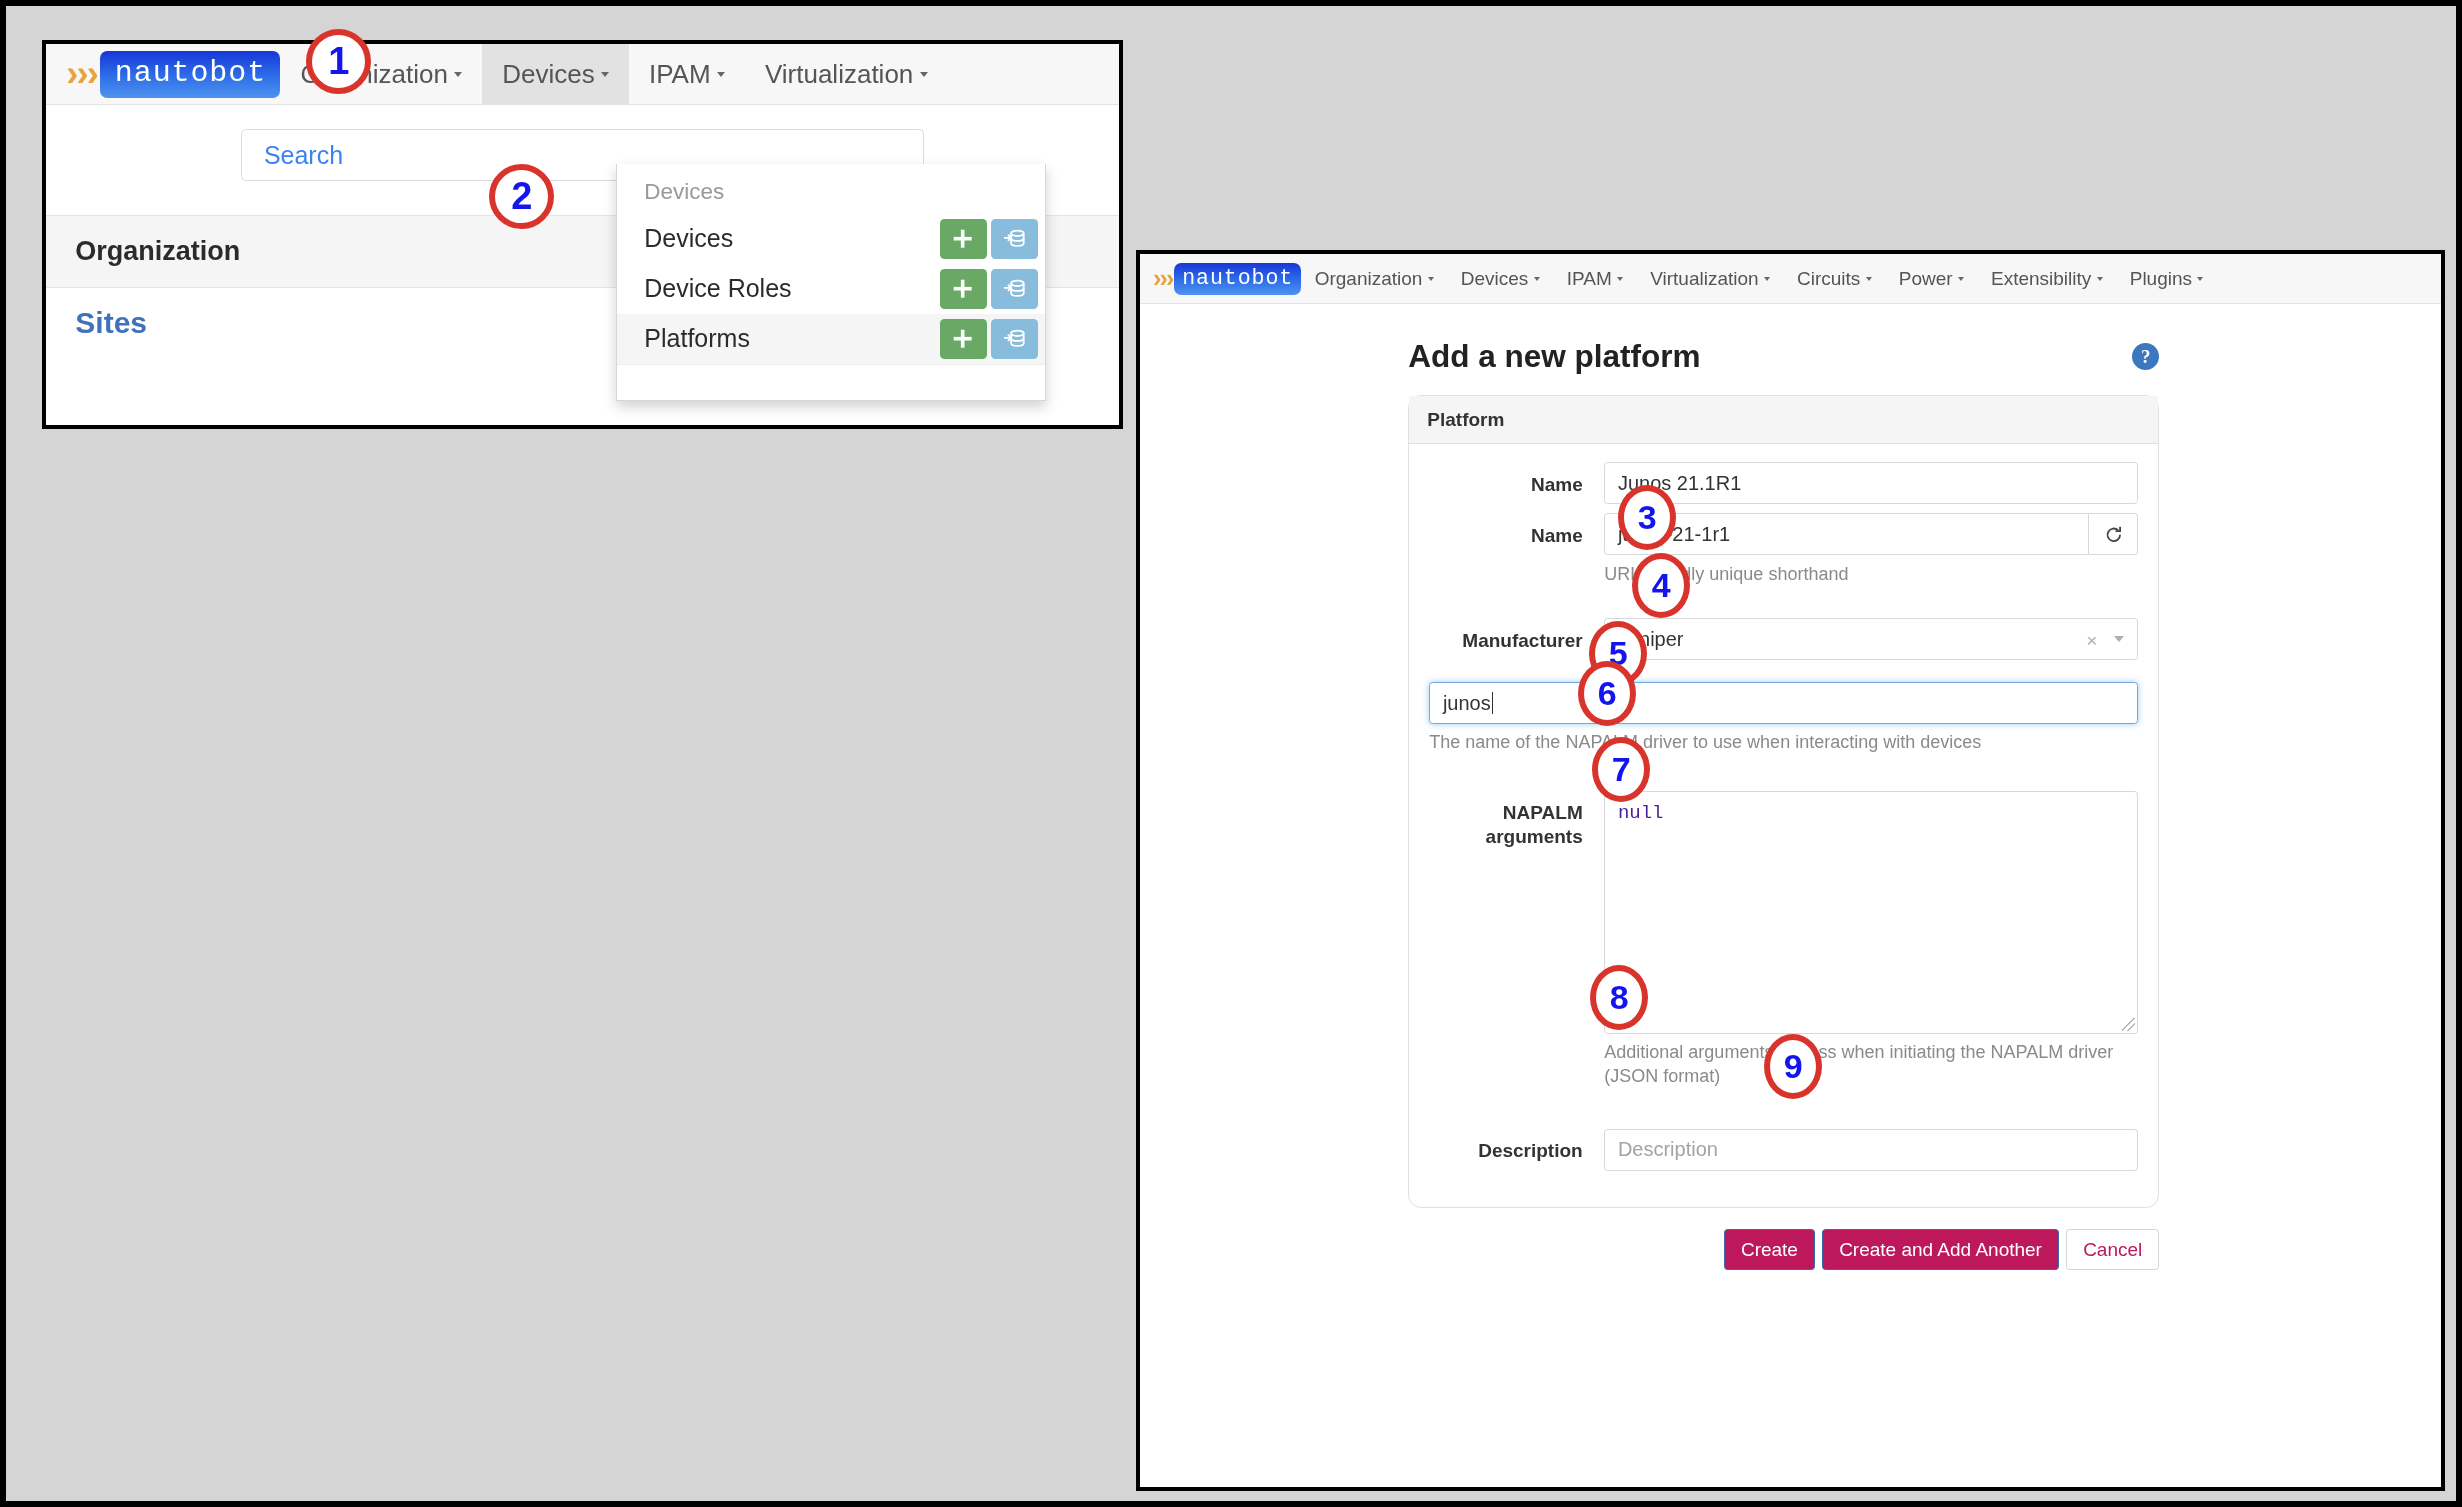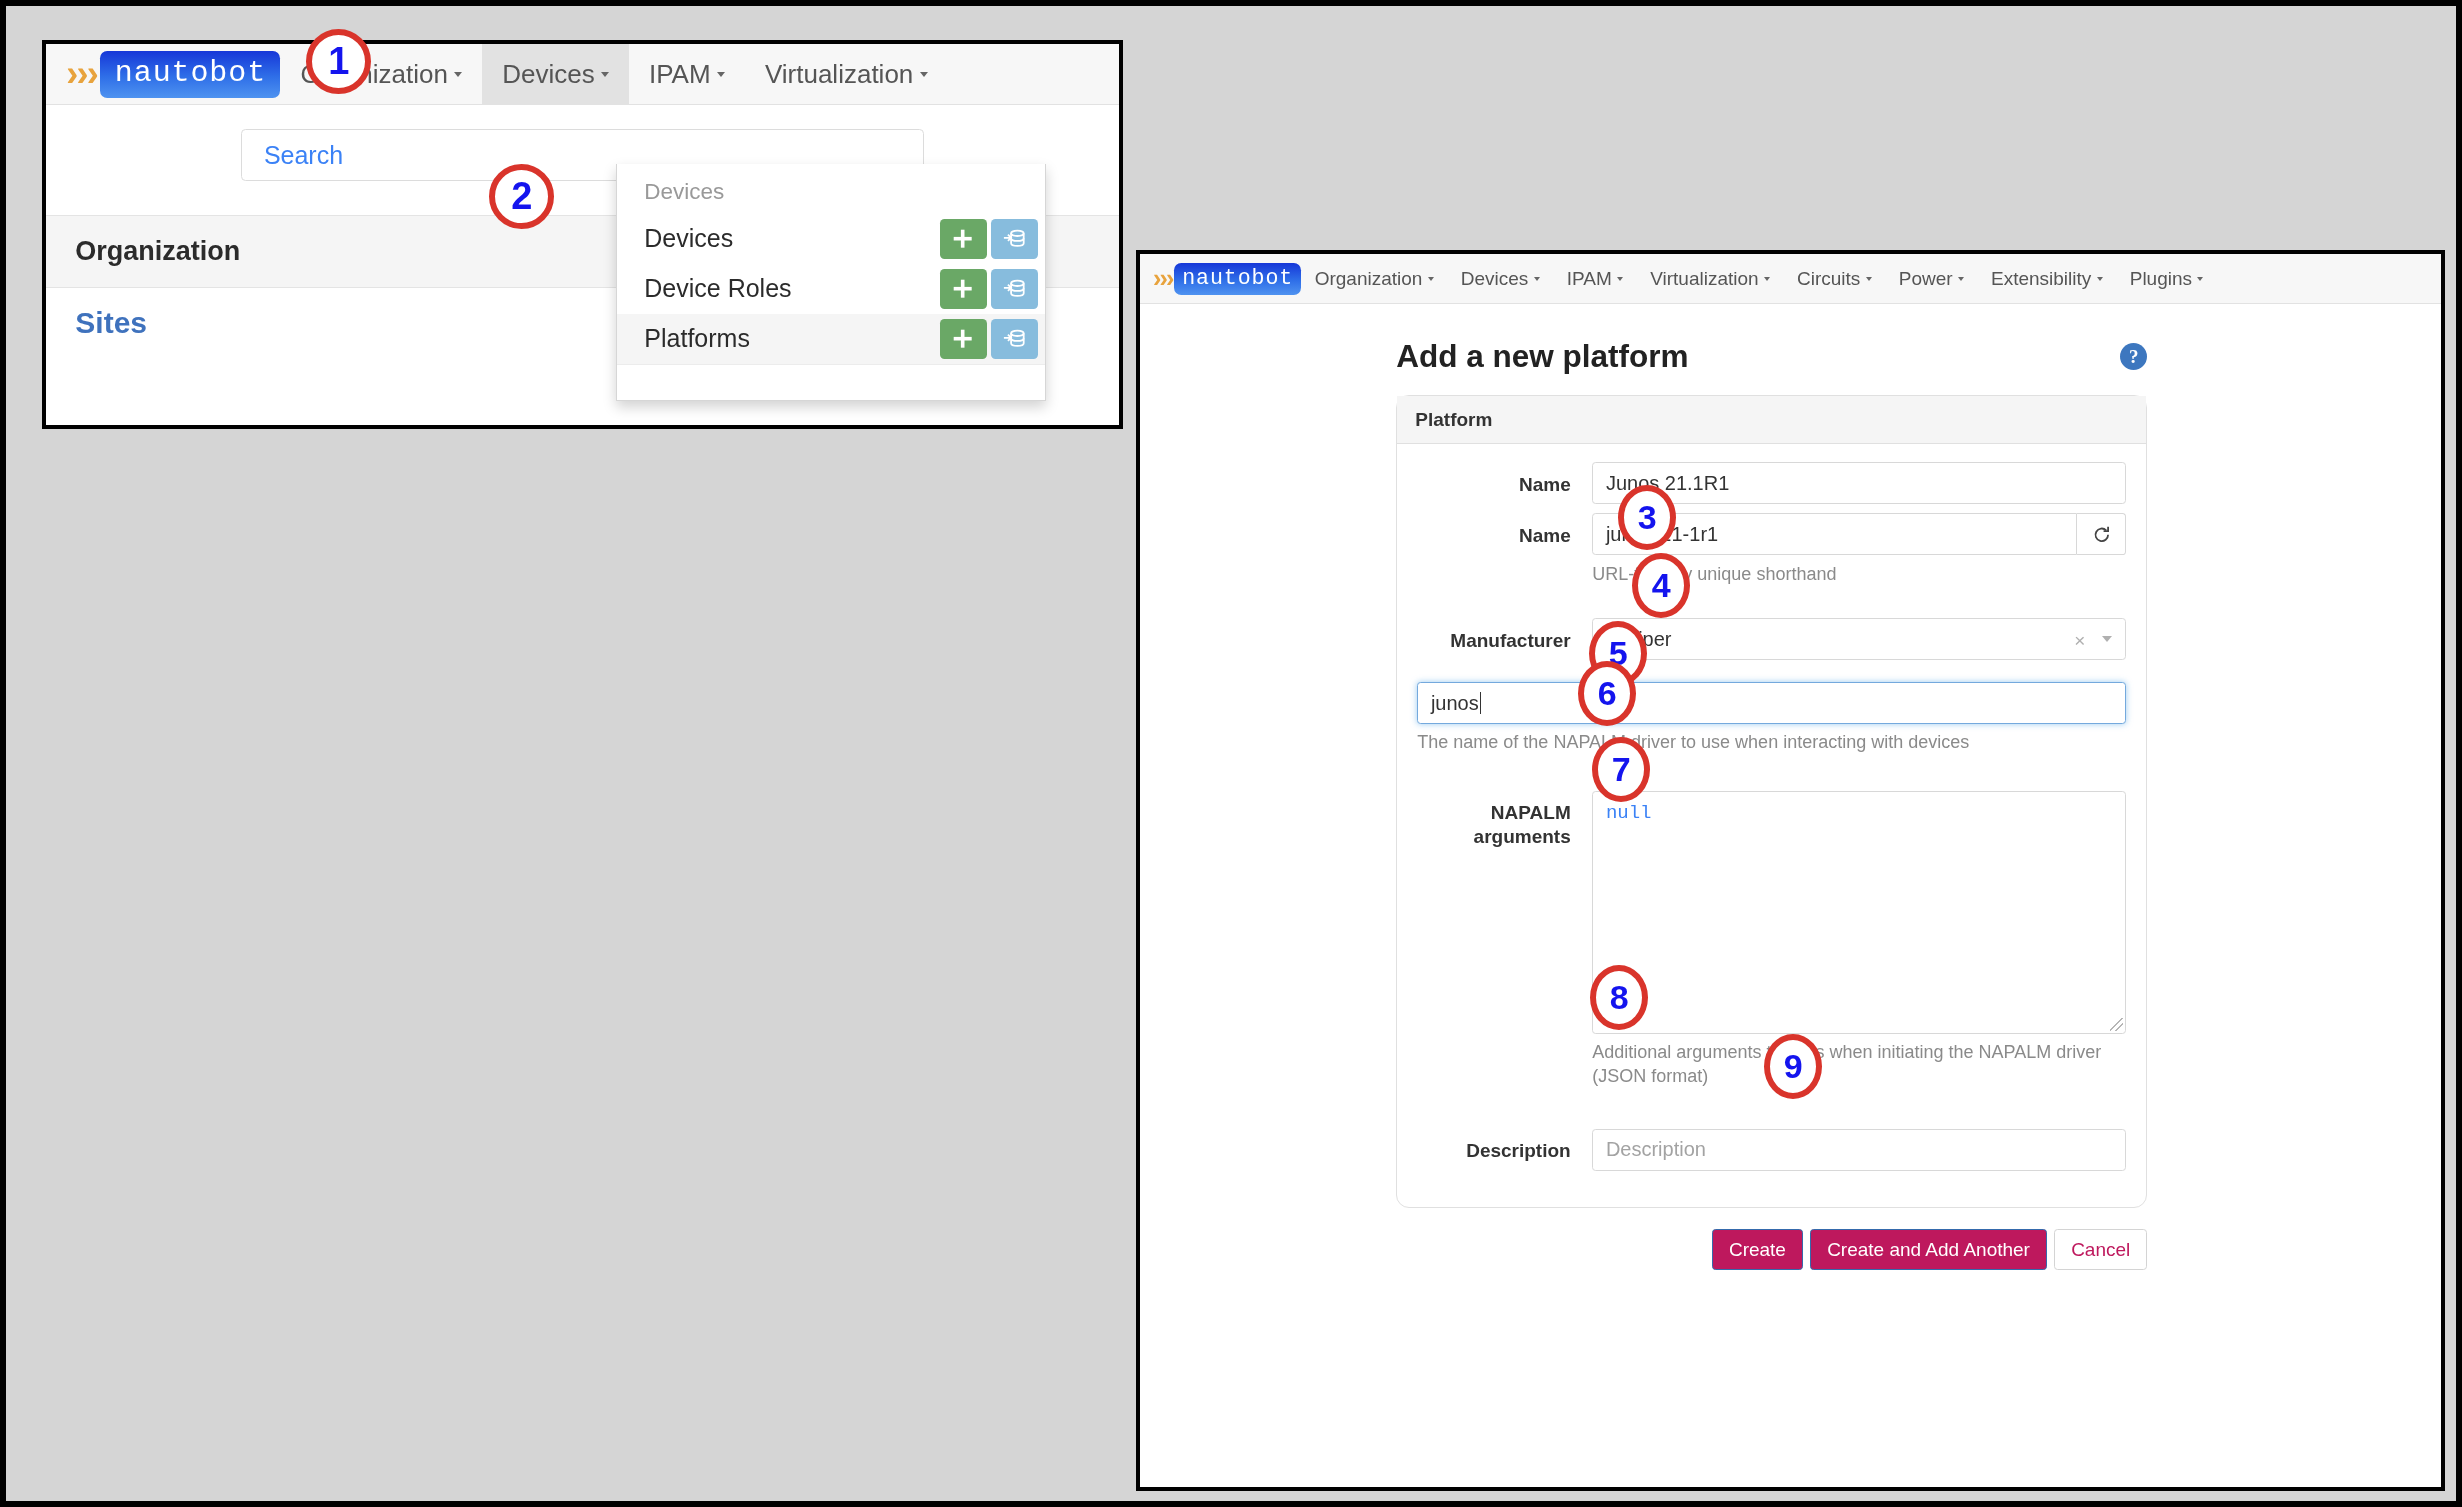--- a/index.html
+++ b/index.html
@@ -147,20 +147,21 @@
   #right-panel .logo-box { font-size: 21.6px; padding: 3.6px 8px 4.5px; }
   #right-panel .nav-item { padding: 0 13.5px; }
   #right-panel .nav-item .caret {
     border-left-width: 3.6px; border-right-width: 3.6px; border-top-width: 4.5px;
     margin-left: 5.4px;
   }
   .form-wrap {
     padding: 36px 0 0 0;
     height: 1185px;
     position: relative;
+    margin-left: 12px;
   }
   .form-col {
     position: absolute;
     left: 256px; top: 34px;
     width: 751px;
   }
   .form-title {
     font-size: 31.5px; font-weight: bold; color: #222222;
     display: flex; align-items: center; justify-content: space-between;
     margin-bottom: 20px;
@@ -232,21 +233,21 @@
     border-left: 5.4px solid transparent;
     border-right: 5.4px solid transparent;
     border-top: 6.3px solid #b0b0b0;
   }
   .ta {
     width: 100%; height: 243px;
     border: 0.9px solid #d8d8d8; border-radius: 3.6px;
     background: #ffffff;
     padding: 10.8px 12.6px;
     font-family: "Liberation Mono", monospace;
-    font-size: 19px; color: #3b82f6;
+    font-size: 19px; color: #4c1d95;
     position: relative;
   }
   .ta-grip {
     position: absolute; right: 2.7px; bottom: 1.8px;
     width: 12.6px; height: 12.6px;
     background:
       linear-gradient(135deg, transparent 44%, #b6b6b6 44%, #b6b6b6 52%, transparent 52%),
       linear-gradient(135deg, transparent 68%, #b6b6b6 68%, #b6b6b6 76%, transparent 76%);
   }
   .cursor-bar {

